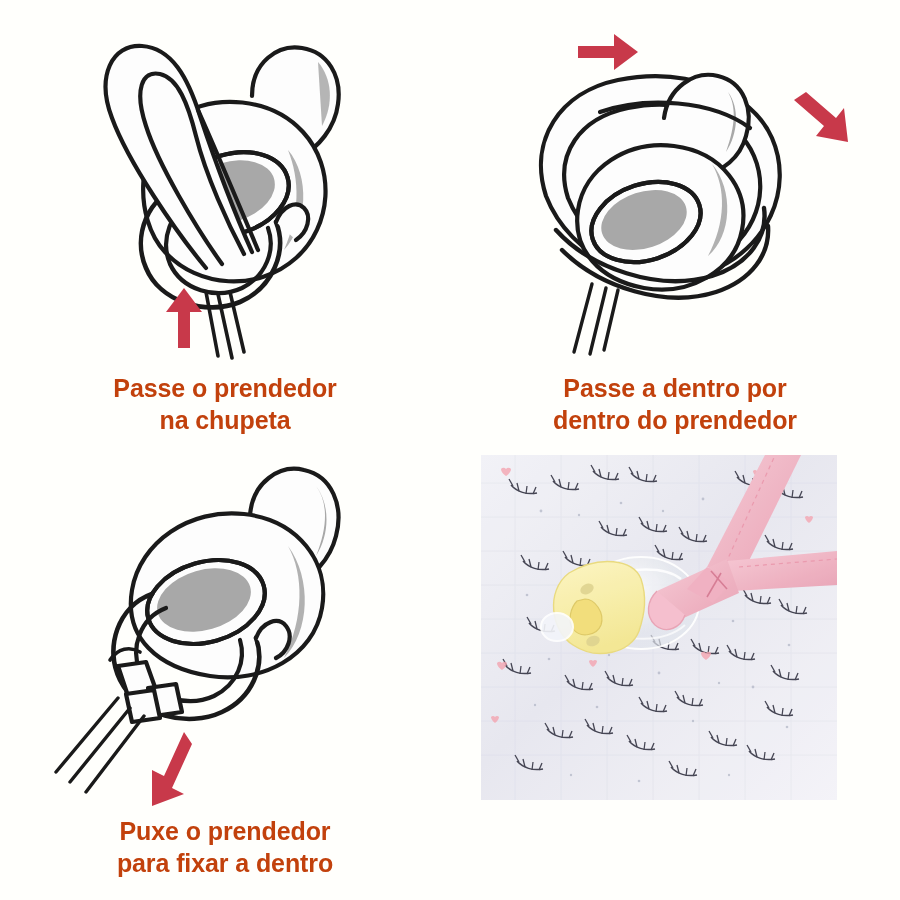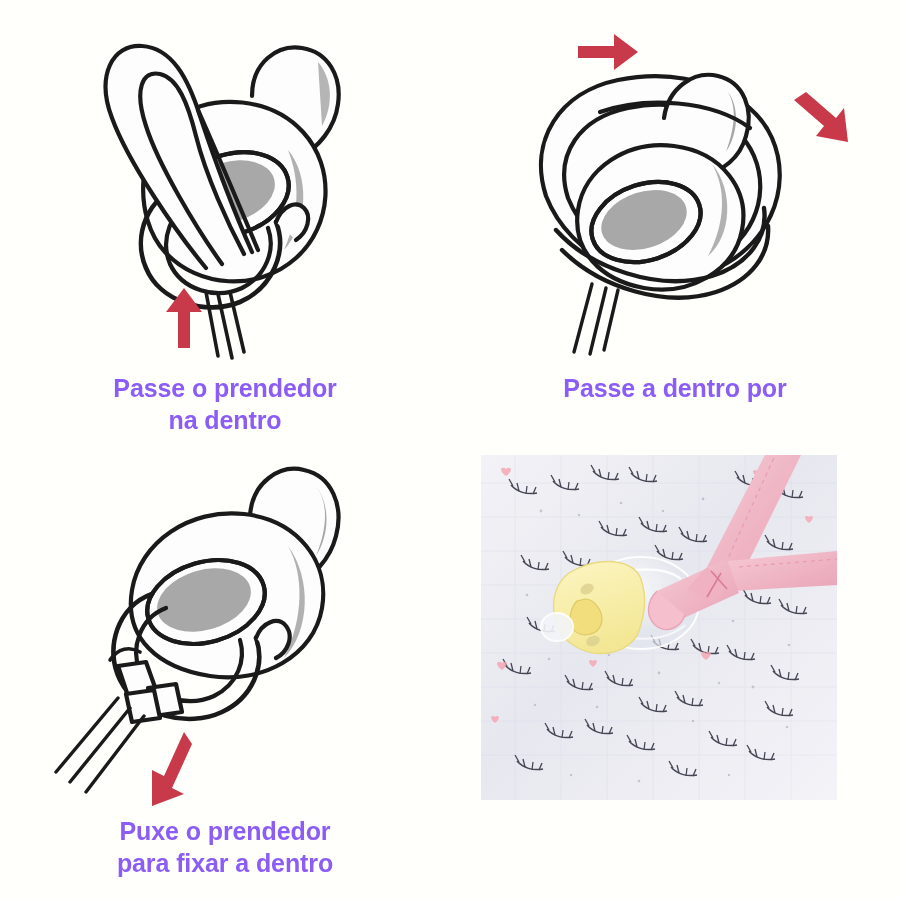--- a/index.html
+++ b/index.html
@@ -38,21 +38,21 @@
     width: 450px;
     height: 360px;
   }
   .art svg { display: block; width: 100%; height: 100%; }
 
   .caption {
     position: absolute;
     left: 0;
     width: 450px;
     text-align: center;
-    color: #8b5cf6;
+    color: #c2410c;
     font-size: 25px;
     font-weight: 700;
     line-height: 1.28;
     letter-spacing: -0.1px;
     font-family: "Liberation Sans", sans-serif;
   }
   .q1 .caption { top: 372px; }
   .q2 .caption { top: 372px; }
   .q3 .caption { top: 365px; }
   .caption .line { display: block; white-space: nowrap; }
@@ -113,21 +113,21 @@
           <path d="M230 292 L244 352" stroke-width="3.6"></path>
         </g>
 
         <g>
           <path d="M178 348 L178 312 L166 312 L184 288 L202 312 L190 312 L190 348 Z" fill="#c8394a"></path>
         </g>
       </svg>
     </div>
     <div class="caption">
       <span class="line">Passe o prendedor</span>
-      <span class="line">na dentro</span>
+      <span class="line">na chupeta</span>
     </div>
   </div>
 
   <div class="quadrant q2">
     <div class="art">
       <svg viewBox="0 0 450 360" xmlns="http://www.w3.org/2000/svg">
         <g fill="none" stroke="#1a1a1a" stroke-width="4.2" stroke-linecap="round" stroke-linejoin="round">
 
           <path d="M96 196 C78 140 110 92 168 80 C236 66 302 92 322 138
                    C344 188 318 250 258 272 C196 294 120 258 96 196 Z" fill="#fdfdfd"></path>
@@ -160,20 +160,21 @@
           <path d="M196 52 L232 52 L232 40 L256 58 L232 76 L232 64 L196 64 Z" fill="#c8394a" transform="translate(-68,-6)"></path>
         </g>
 
         <g>
           <path d="M356 92 L386 118 L394 108 L398 142 L366 136 L374 126 L344 100 Z" fill="#c8394a"></path>
         </g>
       </svg>
     </div>
     <div class="caption">
       <span class="line">Passe a dentro por</span>
+      <span class="line">dentro do prendedor</span>
     </div>
   </div>
 
   <div class="quadrant q3">
     <div class="art">
       <svg viewBox="0 0 450 360" xmlns="http://www.w3.org/2000/svg">
         <g fill="none" stroke="#1a1a1a" stroke-width="4.2" stroke-linecap="round" stroke-linejoin="round">
 
           <path d="M250 66 C252 32 280 14 304 20 C332 26 344 56 336 86
                    C330 110 312 128 294 134" fill="#fdfdfd"></path>

